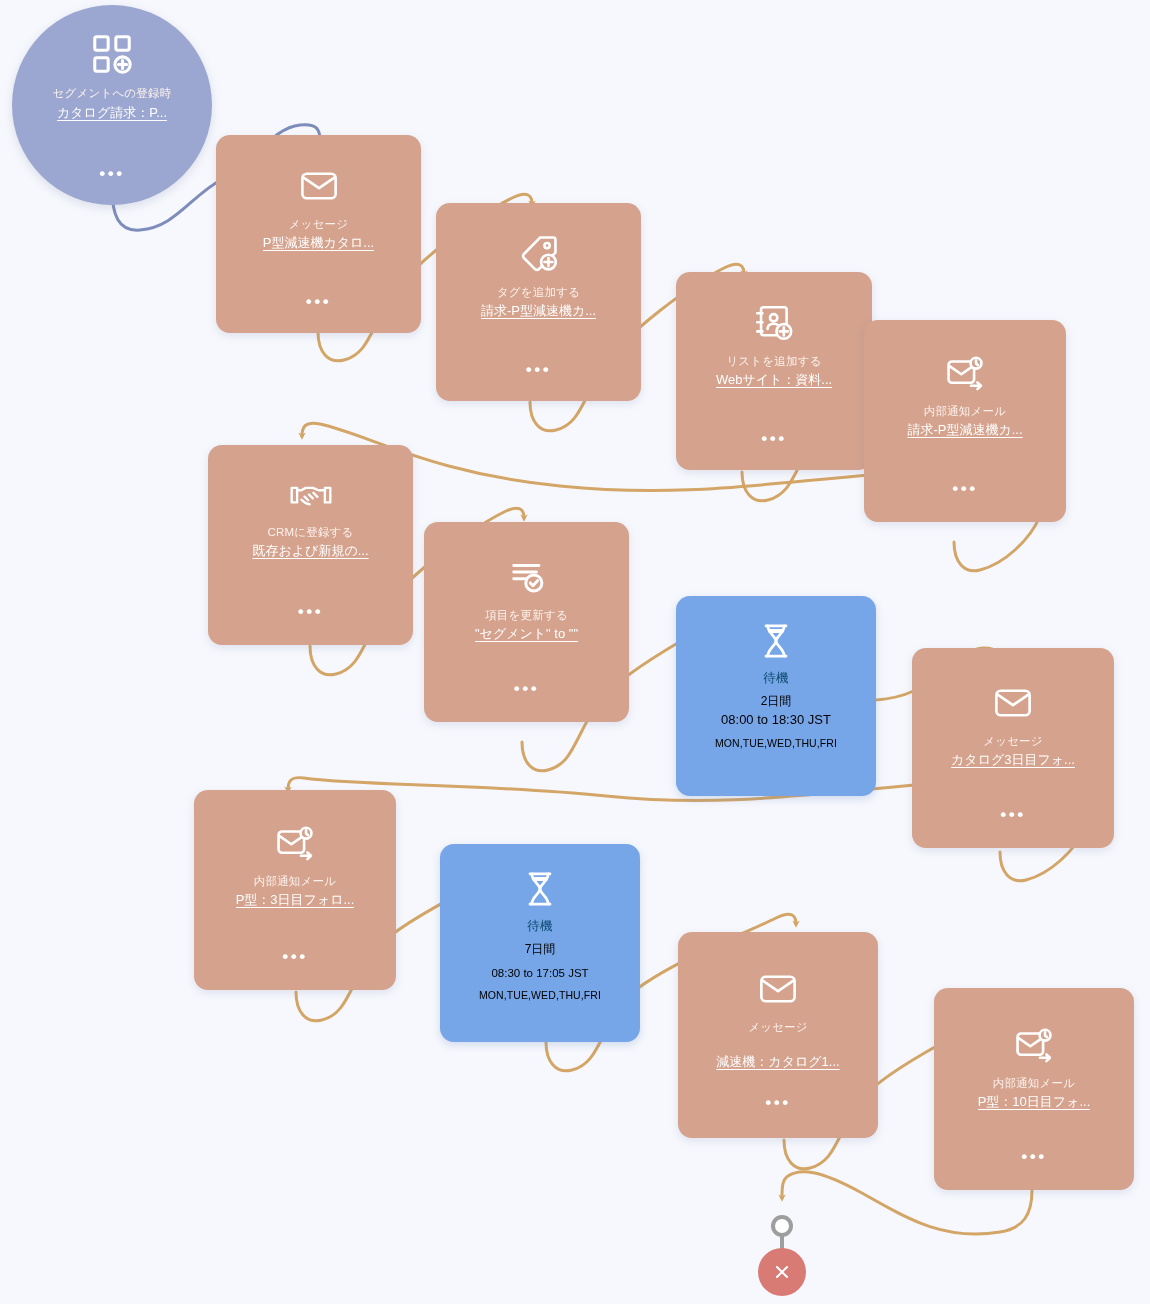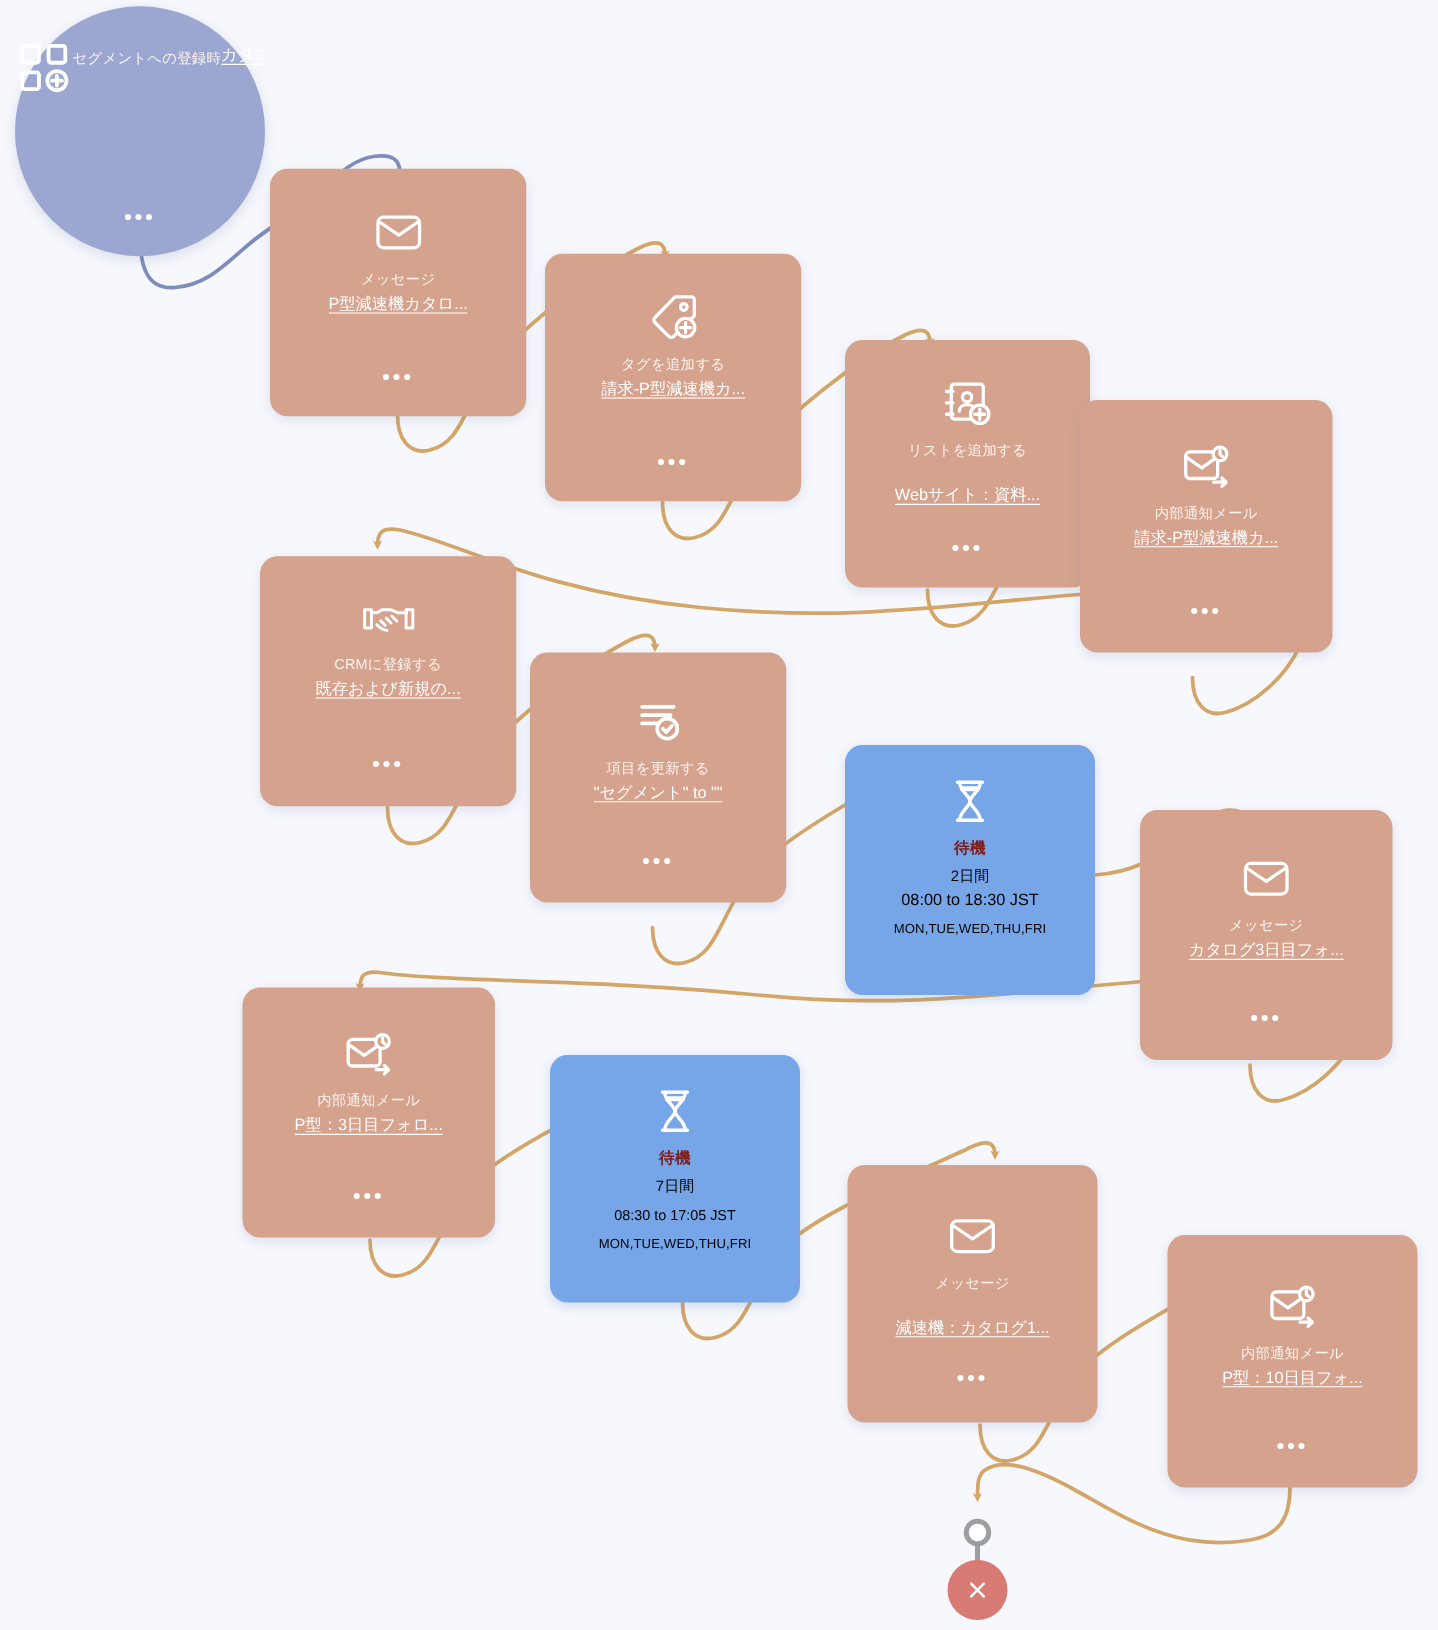--- a/index.html
+++ b/index.html
@@ -42,37 +42,38 @@
     background: #76a5e8;
     box-shadow: 0 3px 9px rgba(90,130,190,0.25);
   }
   .trigger {
     position: absolute;
     box-sizing: border-box;
     border-radius: 50%;
     background: #9ba7d0;
     box-shadow: 0 3px 10px rgba(110,130,170,0.22);
     display: flex;
-    flex-direction: row;
+    flex-direction: column;
+    align-items: center;
     color: #ffffff;
     z-index: 6;
   }
   .node-icon, .trigger-icon {
     display: block;
     line-height: 0;
   }
   .node-type {
     font-size: 11.5px;
     line-height: 1.15;
     text-align: center;
     letter-spacing: 0.2px;
     white-space: nowrap;
     color: #fdf3ee;
   }
-  .node.wait .node-type { color: #7f1d1d; font-weight: bold; }
+  .node.wait .node-type { color: #0c4a6e; }
   .node-name {
     font-size: 13px;
     line-height: 1.2;
     text-align: center;
     text-decoration: underline;
     text-underline-offset: 3px;
     white-space: nowrap;
     color: #ffffff;
     max-width: 96%;
     overflow: hidden;
@@ -233,21 +234,21 @@
       <svg width="42" height="42" viewBox="0 0 24 24" fill="none" stroke="#ffffff" stroke-width="1.5" stroke-linecap="round" stroke-linejoin="round">
         <rect x="4.6" y="3" width="14.6" height="16" rx="1.4"></rect>
         <circle cx="11.8" cy="9" r="2.1"></circle>
         <path d="M8.3 15.4c0-2 1.6-3 3.5-3s3.5 1 3.5 3"></path>
         <path d="M2.4 6.4h3M2.4 11.6h3M2.4 16.8h3"></path>
         <circle cx="17.6" cy="16.8" r="4.2" fill="#d4a28d"></circle>
         <path d="M17.6 14.5v4.6M15.3 16.8h4.6"></path>
       </svg>
     </span>
     <div class="node-type" style="margin-top:11px;">リストを追加する</div>
-    <div class="node-name" style="margin-top:20px;">Webサイト：資料...</div>
+    <div class="node-name" style="margin-top:4px;">Webサイト：資料...</div>
     <div class="dots" style="top:158px;">•••</div>
   </div>
 
   <div class="node" style="left:864px; top:320px; width:202px; height:202px; padding-top:32px;">
     <span class="node-icon">
       <svg width="42" height="42" viewBox="0 0 24 24" fill="none" stroke="#ffffff" stroke-width="1.5" stroke-linecap="round" stroke-linejoin="round">
         <path d="M2.6 7.4a2 2 0 0 1 2-2h10.6a2 2 0 0 1 2 2v8.2a2 2 0 0 1-2 2H4.6a2 2 0 0 1-2-2z"></path>
         <path d="M3.2 8.1 L9.9 12.7 L16.6 8.1"></path>
         <circle cx="18.3" cy="6.4" r="3.1" fill="#d4a28d"></circle>
         <path d="M18.3 4.8v1.8l1.1 0.9"></path>

